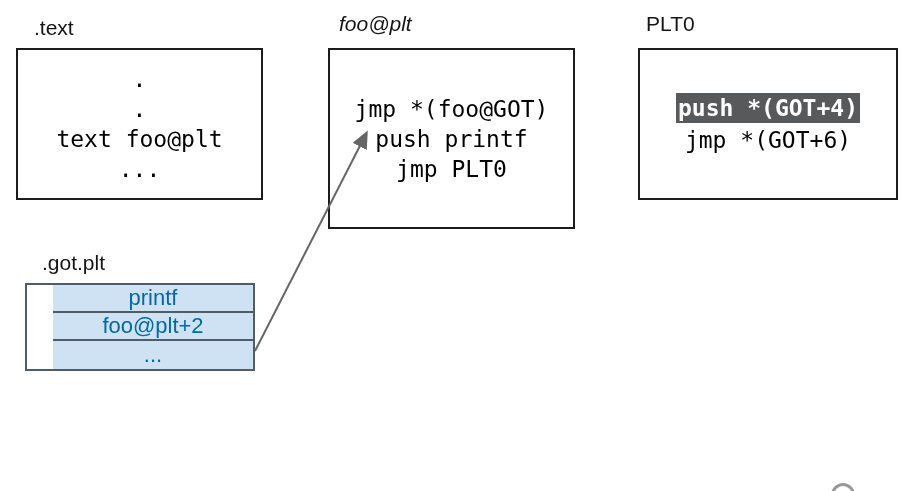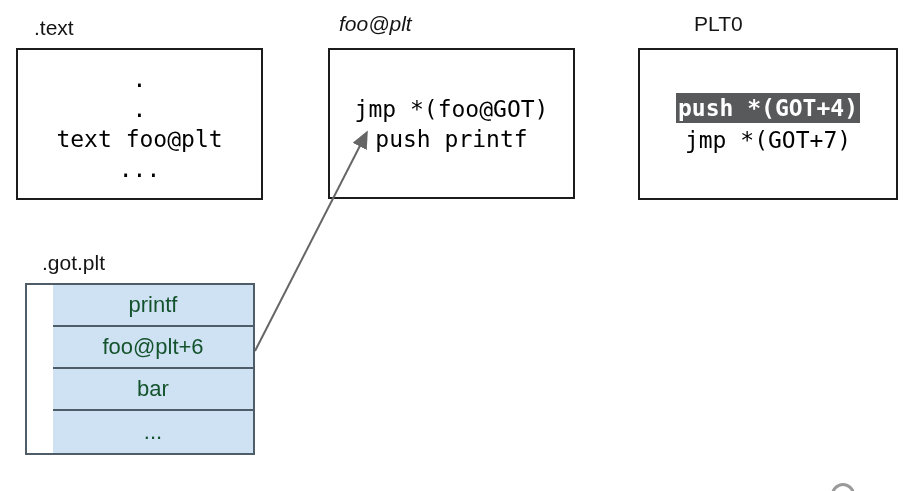--- a/index.html
+++ b/index.html
@@ -54,28 +54,28 @@
 
   
   #got-table {
     position: absolute;
     left: 25px;
     top: 283px;
     width: 230px;
     border: 2px solid #4f5d68;
   }
   .got-row {
-    height: 42px;
+    height: 28px;
     background: #cfe2f3;
     border-bottom: 2px solid #4f5d68;
     display: flex;
     align-items: center;
     justify-content: center;
     font-size: 22px;
-    color: #14532d;
+    color: #0369a1;
     margin-left: 26px;
   }
   .got-row:last-child { border-bottom: none; }
 
   #arrow-overlay {
     position: absolute;
     left: 0; top: 0;
     width: 904px; height: 491px;
     pointer-events: none;
   }
@@ -93,45 +93,45 @@
 </style>
 </head>
 <body>
 
 <div id="canvas">
 
   <div class="section-label" style="left:34px; top:0;margin-top:16px;">.text</div>
 
   <div class="section-label" style="left:339px; top:12px;font-style:italic;">foo@plt</div>
 
-  <div class="section-label" style="left:646px; top:12px;margin-left:48px;">PLT0</div>
+  <div class="section-label" style="left:646px; top:12px;">PLT0</div>
 
   <div class="section-label" style="left:42px; top:251px;">.got.plt</div>
 
   <div class="diagram-box" id="box-text" style="left:16px; top:48px; width:247px; height:152px;">
     <div class="code-line">.</div>
     <div class="code-line">.</div>
     <div class="code-line">text foo@plt</div>
     <div class="code-line">...</div>
   </div>
 
-  <div class="diagram-box" id="box-fooplt" style="left:328px; top:48px; width:247px; height:151px;">
+  <div class="diagram-box" id="box-fooplt" style="left:328px; top:48px; width:247px; height:181px;">
     <div class="code-line">jmp *(foo@GOT)</div>
     <div class="code-line">push printf</div>
+    <div class="code-line">jmp PLT0</div>
   </div>
 
   <div class="diagram-box" id="box-plt0" style="left:638px; top:48px; width:260px; height:152px;">
     <div class="code-line"><span class="highlight">push *(GOT+4)</span></div>
-    <div class="code-line">jmp *(GOT+7)</div>
+    <div class="code-line">jmp *(GOT+6)</div>
   </div>
 
   <div id="got-table">
     <div class="got-row">printf</div>
-    <div class="got-row">foo@plt+6</div>
-    <div class="got-row">bar</div>
+    <div class="got-row">foo@plt+2</div>
     <div class="got-row">...</div>
   </div>
 
   <svg id="arrow-overlay" viewBox="0 0 904 491" xmlns="http://www.w3.org/2000/svg">
     <defs>
       <marker id="arrowhead" markerWidth="9" markerHeight="8" refX="7" refY="4" orient="auto">
         <polygon points="0 0, 9 4, 0 8" fill="#666666"></polygon>
       </marker>
     </defs>
     <line x1="255" y1="351" x2="366" y2="134" stroke="#666666" stroke-width="2" marker-end="url(#arrowhead)"></line>

